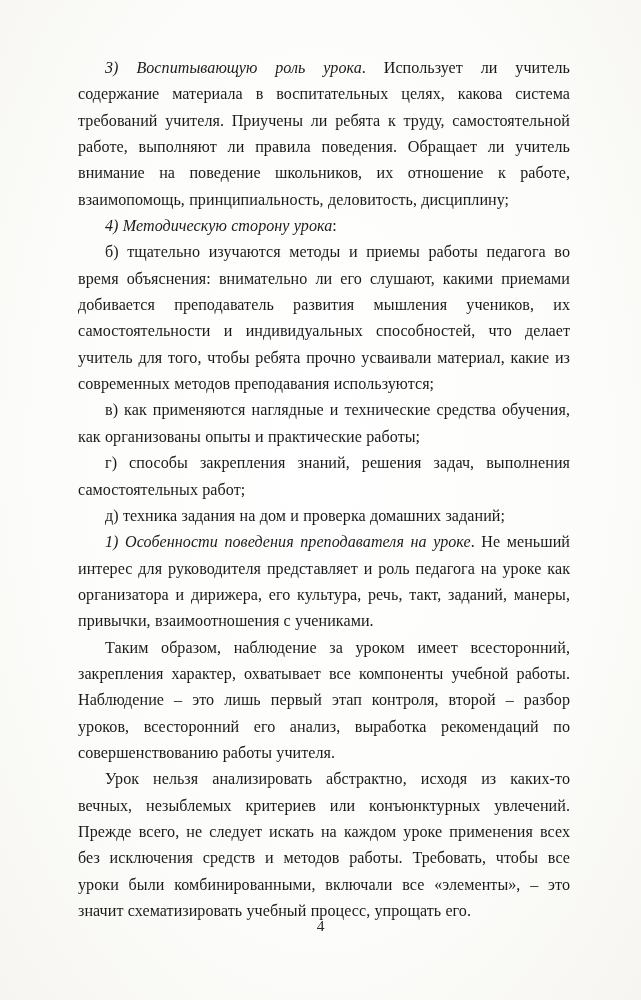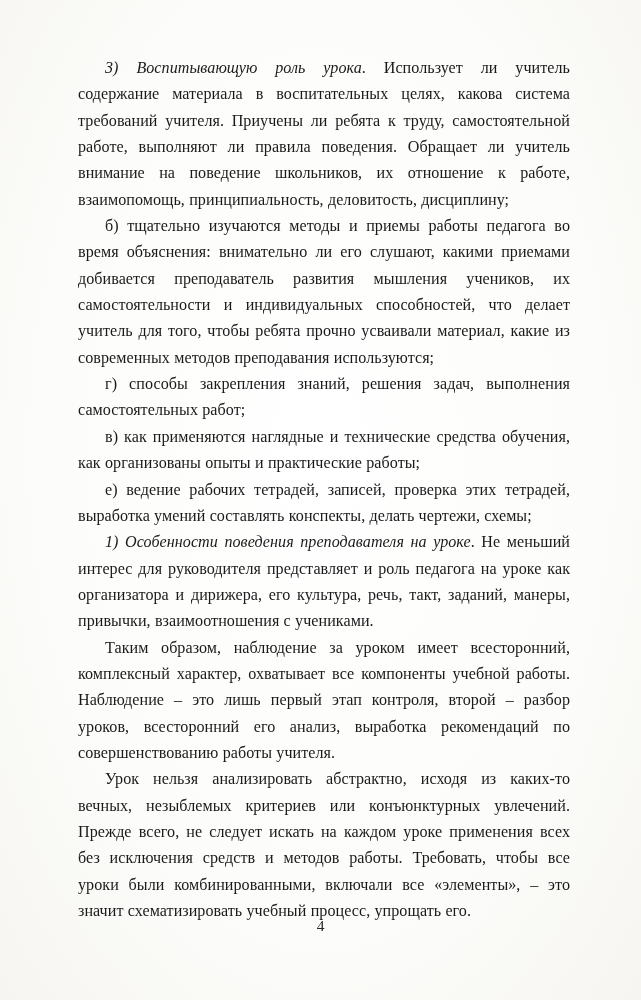--- a/index.html
+++ b/index.html
@@ -66,34 +66,35 @@
 </style>
 </head>
 <body>
 
 <div class="page">
 
   <div class="text-column">
 
     <p class="para"><span class="it">3) Воспитывающую роль урока</span><span>. Использует ли учитель содержание материала в воспитательных целях, какова система требований учителя. Приучены ли ребята к труду, самостоятельной работе, выполняют ли правила поведения. Обращает ли учитель внимание на поведение школьников, их отношение к работе, взаимопомощь, принципиальность, деловитость, дисциплину;</span></p>
 
+    <p class="para last-left"><span class="it">4) Методическую сторону урока</span><span>:</span></p>
 
 
     <p class="para"><span>б) тщательно изучаются методы и приемы работы педагога во время объяснения: внимательно ли его слушают, какими приемами добивается преподаватель развития мышления учеников, их самостоятельности и индивидуальных способностей, что делает учитель для того, чтобы ребята прочно усваивали материал, какие из современных методов преподавания используются;</span></p>
 
+    <p class="para"><span>в) как применяются наглядные и технические средства обучения, как организованы опыты и практические работы;</span></p>
+
     <p class="para"><span>г) способы закрепления знаний, решения задач, выполнения самостоятельных работ;</span></p>
 
-    <p class="para"><span>в) как применяются наглядные и технические средства обучения, как организованы опыты и практические работы;</span></p>
+    <p class="para last-left"><span>д) техника задания на дом и проверка домашних заданий;</span></p>
 
-
-    <p class="para"><span>е) ведение рабочих тетрадей, записей, проверка этих тетрадей, выработка умений составлять конспекты, делать чертежи, схемы;</span></p>
 
     <p class="para"><span class="it">1) Особенности поведения преподавателя на уроке</span><span>. Не меньший интерес для руководителя представляет и роль педагога на уроке как организатора и дирижера, его культура, речь, такт, заданий, манеры, привычки, взаимоотношения с учениками.</span></p>
 
-    <p class="para"><span>Таким образом, наблюдение за уроком имеет всесторонний, комплексный характер, охватывает все компоненты учебной работы. Наблюдение – это лишь первый этап контроля, второй – разбор уроков, всесторонний его анализ, выработка рекомендаций по совершенствованию работы учителя.</span></p>
+    <p class="para"><span>Таким образом, наблюдение за уроком имеет всесторонний, закрепления характер, охватывает все компоненты учебной работы. Наблюдение – это лишь первый этап контроля, второй – разбор уроков, всесторонний его анализ, выработка рекомендаций по совершенствованию работы учителя.</span></p>
 
     <p class="para"><span>Урок нельзя анализировать абстрактно, исходя из каких-то вечных, незыблемых критериев или конъюнктурных увлечений. Прежде всего, не следует искать на каждом уроке применения всех без исключения средств и методов работы. Требовать, чтобы все уроки были комбинированными, включали все «элементы», – это значит схематизировать учебный процесс, упрощать его.</span></p>
 
   </div>
 
   <div class="page-number">4</div>
 
 </div>
 
 </body></html>

